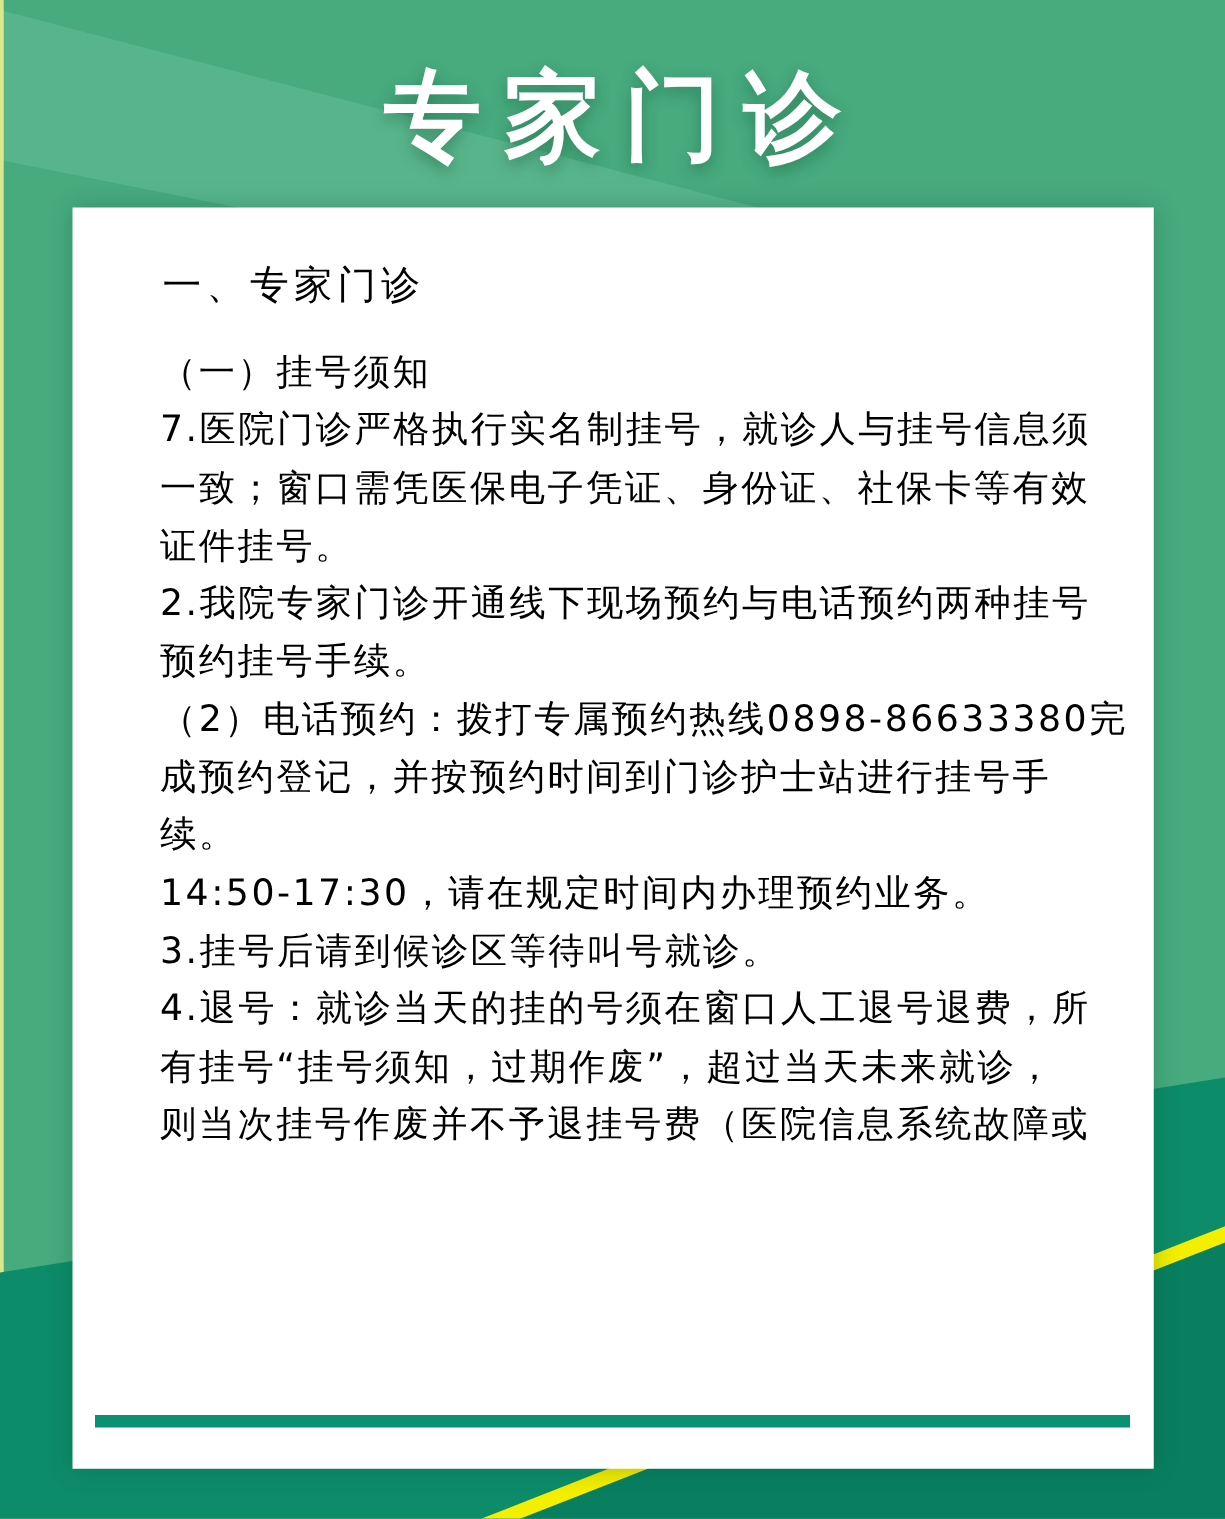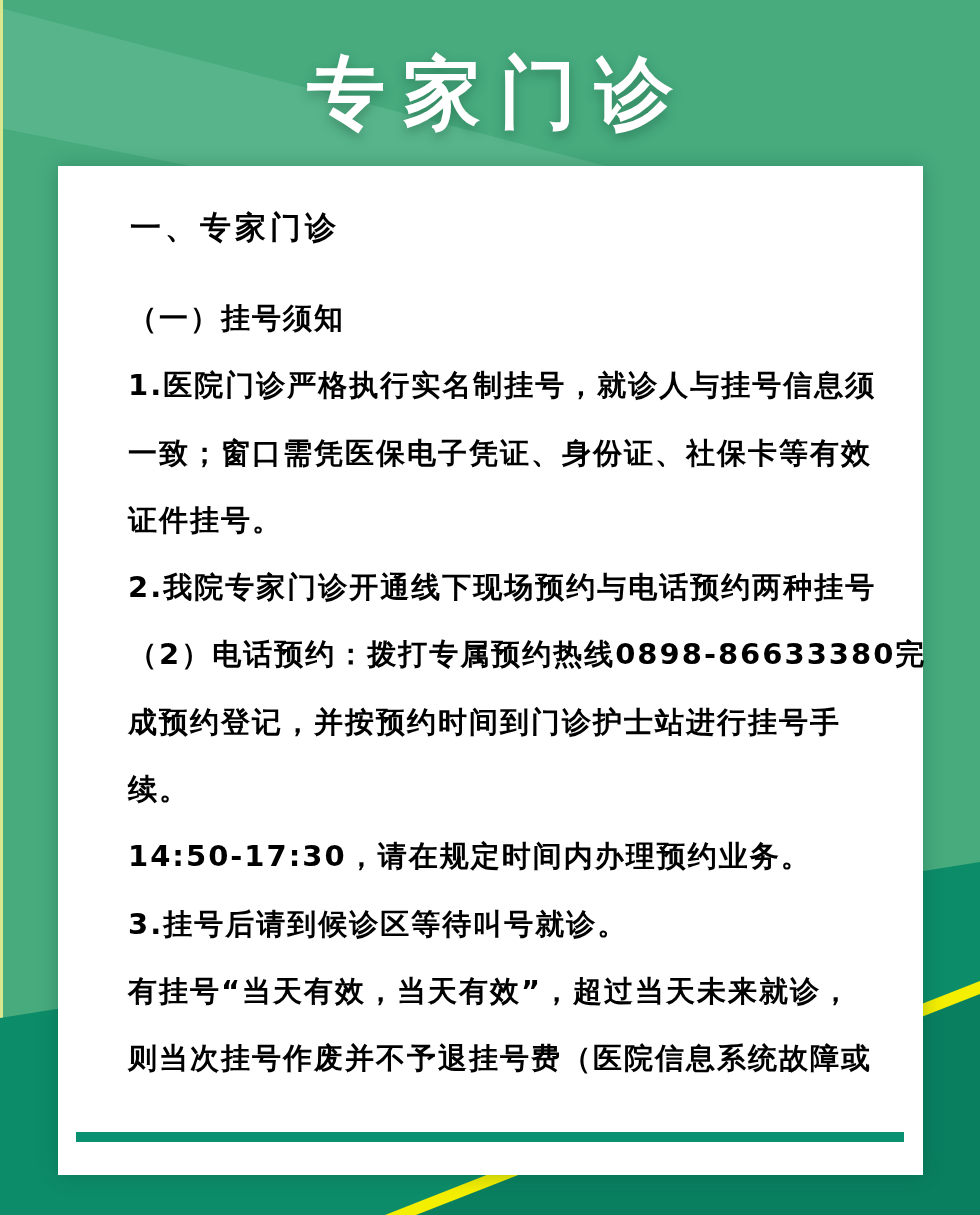--- a/index.html
+++ b/index.html
@@ -32,39 +32,38 @@
     position: absolute;
     left: 58px; top: 166px;
     width: 865px; height: 1009px;
     background: #FFFFFF;
     box-shadow: 0 0 18px rgba(0, 70, 45, 0.30);
   }
   .heading {
     position: absolute;
     left: 72px; top: 41px;
     font-size: 31px;
-    font-weight: 700;
+    font-weight: 400;
     letter-spacing: 4px;
     color: #000000;
     white-space: nowrap;
   }
   .body-text {
     position: absolute;
     left: 70px; top: 108px;
     width: 752px;
     color: #000000;
   }
   .ln {
     height: 46.3px;
     line-height: 46.3px;
     font-size: 29px;
-    font-weight: 700;
+    font-weight: 400;
     letter-spacing: 2px;
     white-space: nowrap;
-    margin-top: 21px;
   }
   .divider-bar {
     position: absolute;
     left: 18px; top: 966px;
     width: 828px; height: 10px;
     background: #0A9171;
   }
 </style>
 </head>
 <body>
@@ -77,26 +76,28 @@
   <polygon points="415,1215 980,993 980,1215" fill="#097F60"></polygon>
   <polygon points="385,1215 980,981 980,994 416,1215" fill="#F4EE00"></polygon>
 </svg>
 
 <h1 class="title">专家门诊</h1>
 
 <div class="card">
   <div class="heading">一、专家门诊</div>
   <div class="body-text">
     <div class="ln">（一）挂号须知</div>
-    <div class="ln">1.医院门诊严格执行实名制挂号，就诊人与挂号信息须</div>
+    <div class="ln">7.医院门诊严格执行实名制挂号，就诊人与挂号信息须</div>
     <div class="ln">一致；窗口需凭医保电子凭证、身份证、社保卡等有效</div>
     <div class="ln">证件挂号。</div>
     <div class="ln">2.我院专家门诊开通线下现场预约与电话预约两种挂号</div>
+    <div class="ln">预约挂号手续。</div>
     <div class="ln">（2）电话预约：拨打专属预约热线0898-86633380完</div>
     <div class="ln">成预约登记，并按预约时间到门诊护士站进行挂号手</div>
     <div class="ln">续。</div>
     <div class="ln">14:50-17:30，请在规定时间内办理预约业务。</div>
     <div class="ln">3.挂号后请到候诊区等待叫号就诊。</div>
-    <div class="ln">有挂号“当天有效，当天有效”，超过当天未来就诊，</div>
+    <div class="ln">4.退号：就诊当天的挂的号须在窗口人工退号退费，所</div>
+    <div class="ln">有挂号“挂号须知，过期作废”，超过当天未来就诊，</div>
     <div class="ln">则当次挂号作废并不予退挂号费（医院信息系统故障或</div>
   </div>
   <div class="divider-bar"></div>
 </div>
 
 </body></html>

